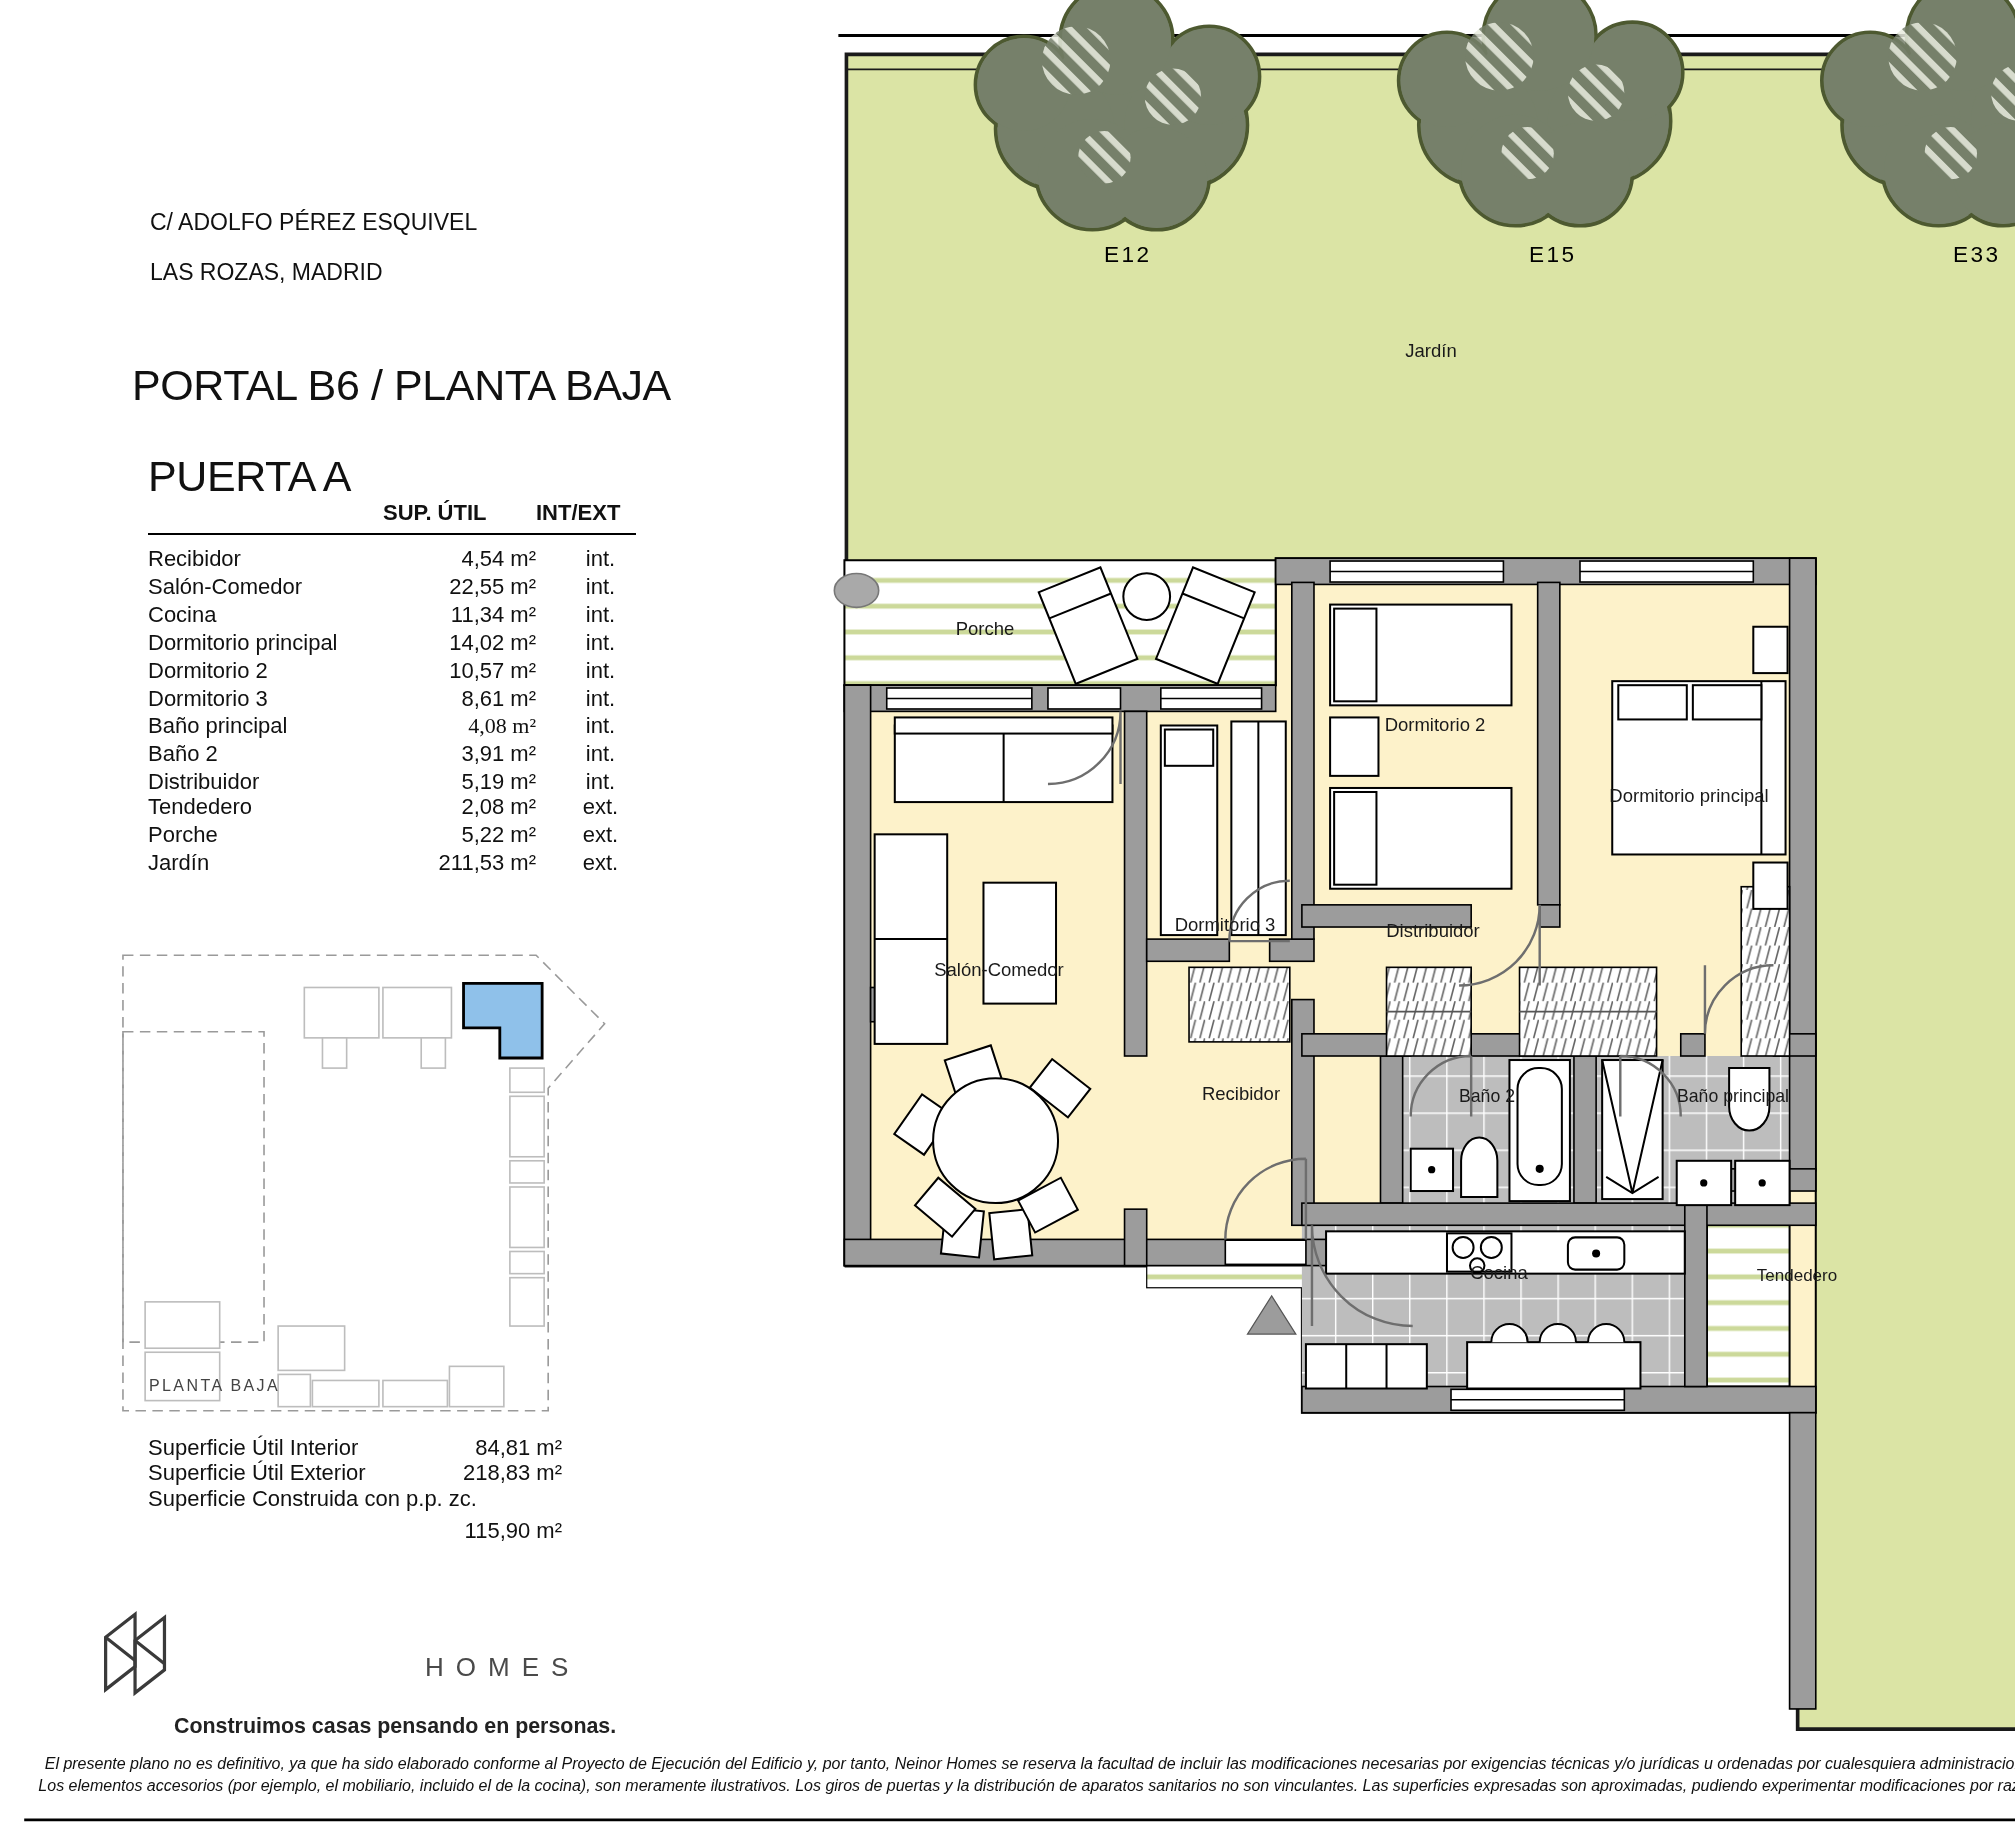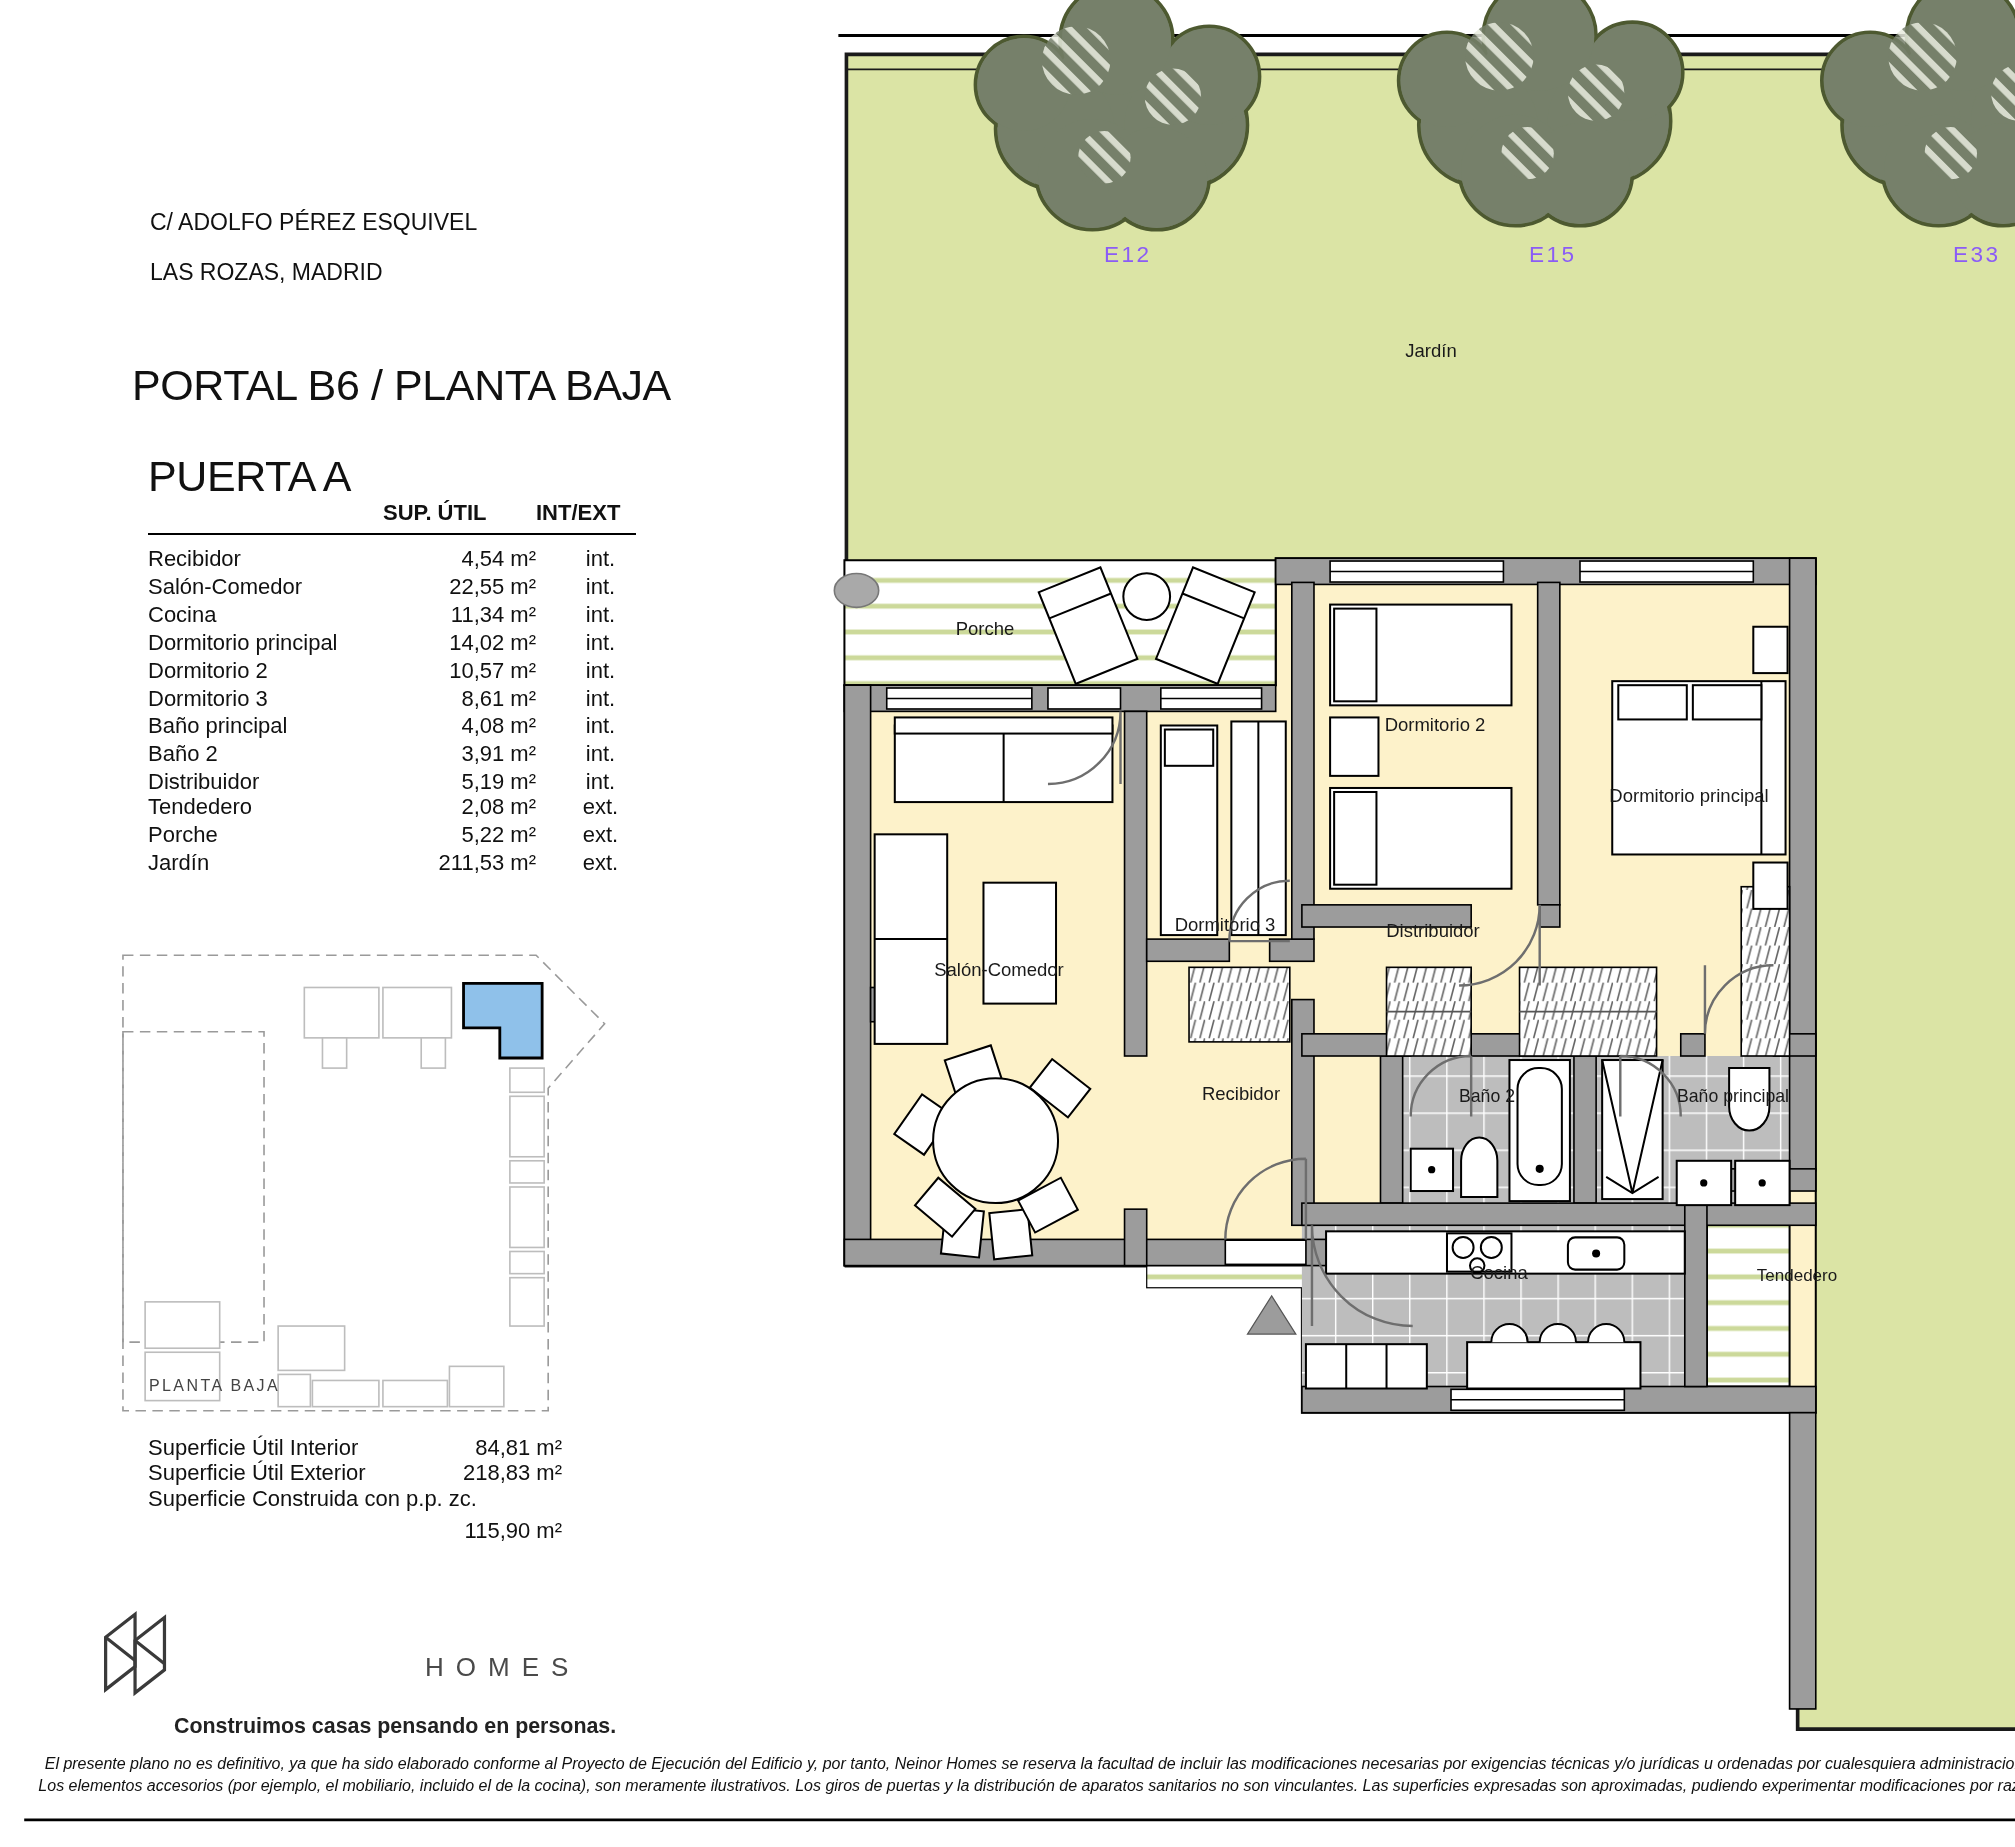--- a/index.html
+++ b/index.html
@@ -14,21 +14,21 @@
   .tbl-head{font-size:22px;font-weight:bold;text-align:left;}
   .tbl-name{font-size:22px;}
   .tbl-val{font-size:22px;text-align:right;}
   .tbl-type{font-size:22px;text-align:center;}
   .sum-lab{font-size:22px;}
   .sum-val{font-size:22px;text-align:right;}
   .brand-name{font-size:73px;font-weight:bold;color:#3a3a3a;letter-spacing:-1.6px;}
   .brand-sub{font-size:26px;color:#4a4a4a;letter-spacing:12px;}
   .brand-tag{font-size:21.4px;font-weight:bold;color:#222;}
   .foot{position:absolute;left:0;width:2607px;text-align:center;font-size:16px;font-style:italic;color:#111;white-space:nowrap;}
-  .treelab{position:absolute;font-size:22.6px;color:#8b5cf6;letter-spacing:2.4px;}
+  .treelab{position:absolute;font-size:22.6px;color:#000000;letter-spacing:2.4px;}
   .kp-lab{font-size:16px;color:#444;letter-spacing:2.4px;}
 </style>
 </head>
 <body>
 
 <div id="page">
 
   <svg id="plan-svg" width="2607" height="1848" viewBox="0 0 6468 4585">
     <defs>
       <pattern id="tile" width="92" height="92" patternUnits="userSpaceOnUse">
@@ -345,21 +345,21 @@
 
   <div class="abs tbl-name" style="left:148px;top:658px;">Dormitorio 2</div>
   <div class="abs tbl-val" style="left:363px;top:658px;width:173px;">10,57 m²</div>
   <div class="abs tbl-type" style="left:552px;top:658px;width:97px;">int.</div>
 
   <div class="abs tbl-name" style="left:148px;top:686px;">Dormitorio 3</div>
   <div class="abs tbl-val" style="left:363px;top:686px;width:173px;">8,61 m²</div>
   <div class="abs tbl-type" style="left:552px;top:686px;width:97px;">int.</div>
 
   <div class="abs tbl-name" style="left:148px;top:713px;">Baño principal</div>
-  <div class="abs tbl-val" style="left:363px;top:713px;width:173px;">4,08 m²</div>
+  <div class="abs tbl-val" style="left:363px;top:713px;width:173px;font-family:Liberation Serif, serif;">4,08 m²</div>
   <div class="abs tbl-type" style="left:552px;top:713px;width:97px;">int.</div>
 
   <div class="abs tbl-name" style="left:148px;top:741px;">Baño 2</div>
   <div class="abs tbl-val" style="left:363px;top:741px;width:173px;">3,91 m²</div>
   <div class="abs tbl-type" style="left:552px;top:741px;width:97px;">int.</div>
 
   <div class="abs tbl-name" style="left:148px;top:769px;">Distribuidor</div>
   <div class="abs tbl-val" style="left:363px;top:769px;width:173px;">5,19 m²</div>
   <div class="abs tbl-type" style="left:552px;top:769px;width:97px;">int.</div>
 

